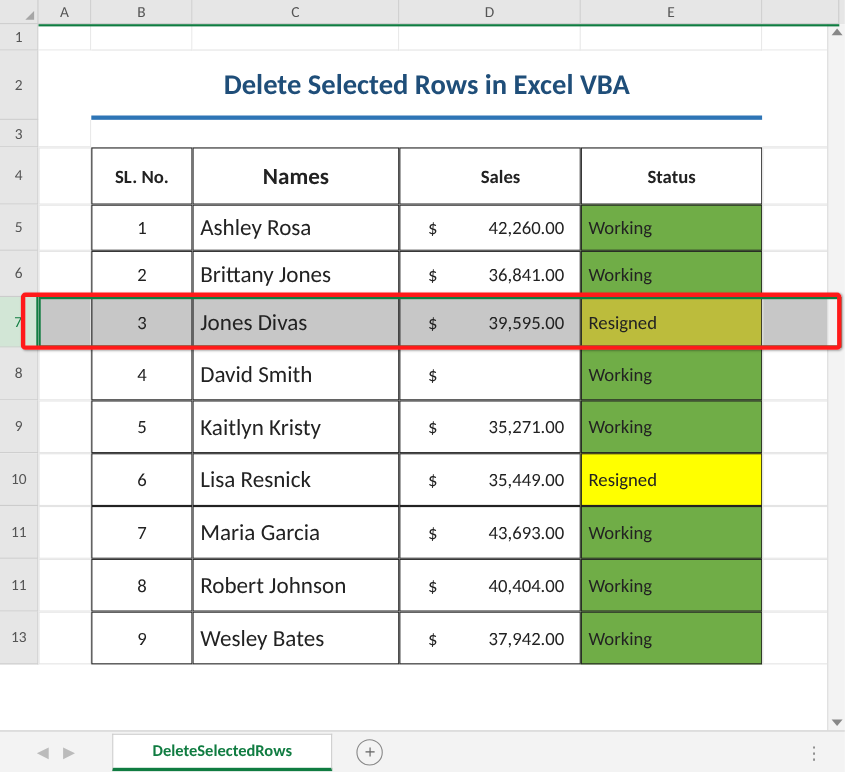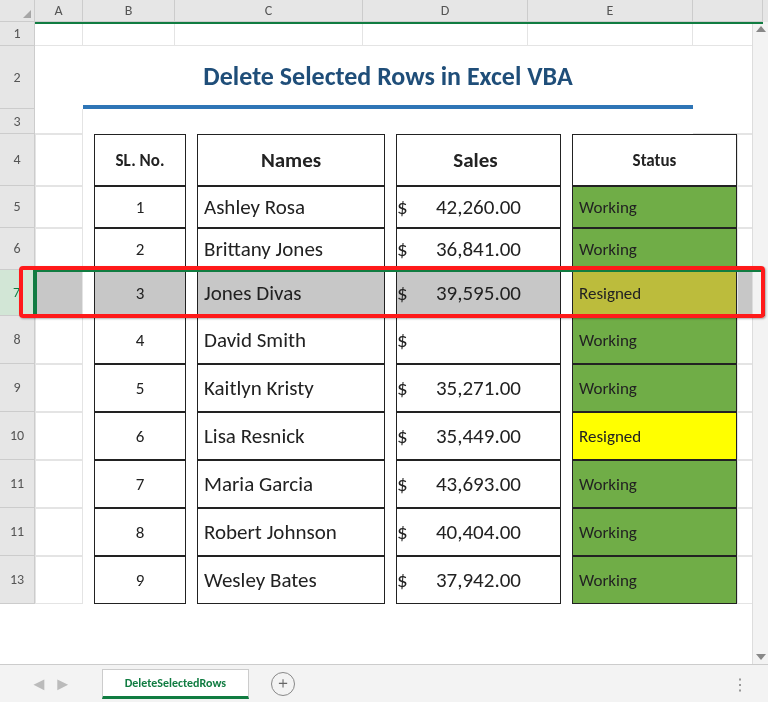--- a/index.html
+++ b/index.html
@@ -86,25 +86,24 @@
     font-size: 26px; font-weight:bold; color:#1f4e79;
     border-bottom: 4px solid #2e75b6;
   }
   
   .th {
     font-weight:bold; font-size:18px; justify-content:center;
     background:#fff;
   }
   .tbl .cell.cB, .tbl .cell.cC, .tbl .cell.cD, .tbl .cell.cE {
     border: 1px solid #222;
-    margin-left: 11px;
   }
   .tbl .cB{justify-content:center; font-size:17px;}
   .tbl .cC{font-size:21px; padding-left:6px;}
-  .tbl .cD{font-size:21px; justify-content:flex-start; padding-left:0;}
+  .tbl .cD{font-size:17px; justify-content:flex-start; padding-left:25px;}
   .tbl .cE{font-size:17px; padding-left:6px;}
   .status-working{ background:#70ad47; }
   .status-resigned{ background:#ffff00; }
   
   .row-sel .cell{ background:#c7c7c7; }
   .row-sel .cell.cA{ background:#c7c7c7;}
   .row-sel .cell.cE.status-resigned{ background:#bcbc3c; }
   
   .red-box {
     position:absolute;
@@ -124,22 +123,22 @@
   
   .tabbar {
     position:absolute; left:0; right:0; bottom:0; height:38px;
     background:#f3f3f3; border-top:1px solid #ccc;
     display:flex; align-items:center;
     padding-left:30px;
   }
   .tab-nav { display:flex; gap:6px; margin-right:30px;}
   .tab-nav span{ color:#bbb; font-size:18px;}
   .sheet-tab{
-    padding:6px 22px; background:#fff; border:1px solid #ccc; border-bottom:3px solid #107c41;
-    font-weight:bold; color:#107c41; font-size:12px;
+    padding:6px 36px; background:#fff; border:1px solid #ccc; border-bottom:3px solid #107c41;
+    font-weight:bold; color:#107c41; font-size:15px;
     position:relative; top:0px;
   }
   .add-sheet{
     width:24px; height:24px; border:1.5px solid #888; border-radius:50%;
     display:flex; align-items:center; justify-content:center; margin-left:22px;
     color:#666; font-size:16px;
   }
   .tab-dots{
     position:absolute; right:18px; top:10px; color:#888; font-size:16px; letter-spacing:2px;
   }

